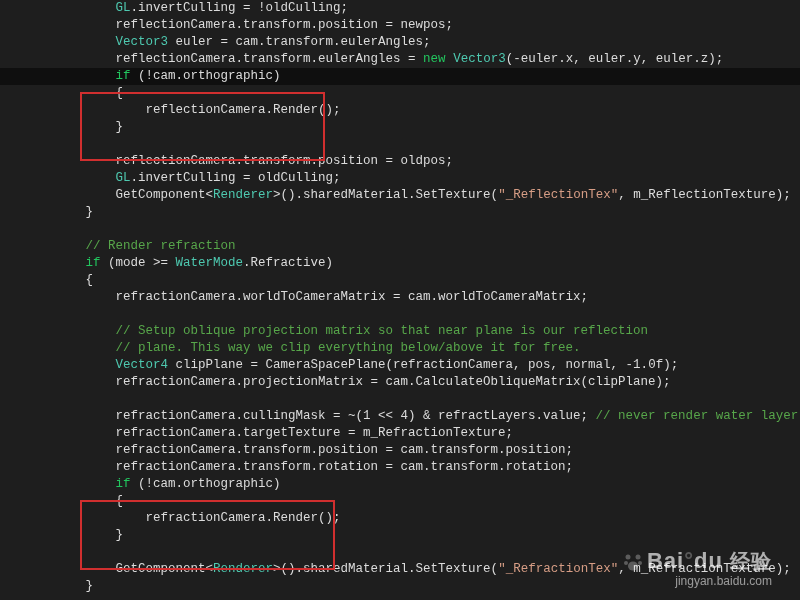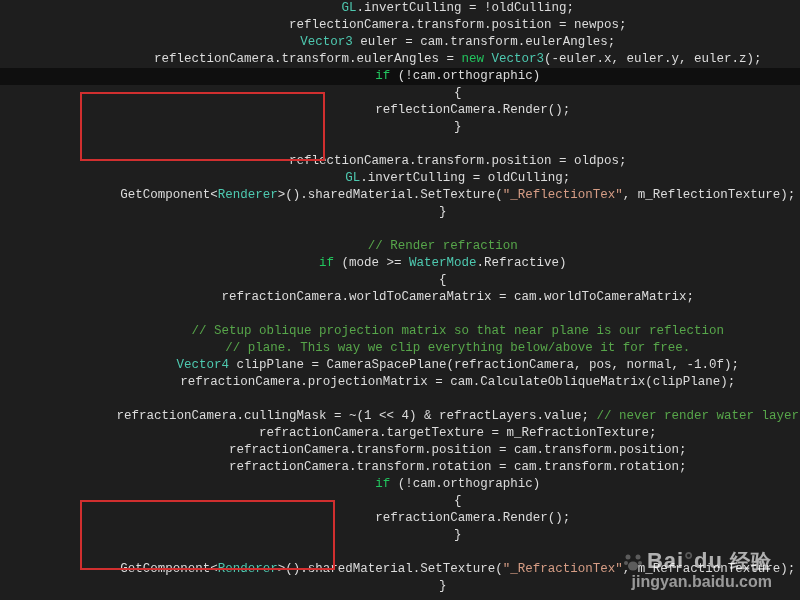--- a/index.html
+++ b/index.html
@@ -15,21 +15,20 @@
     position: relative;
   }
   .editor {
     padding: 0;
     white-space: pre;
     position: relative;
   }
   .line {
     height: 17px;
     padding-left: 3px;
-    text-align: center;
   }
   .line.hl {
     background: #0f0f0f;
   }
   .k-blue   { color: #22c55e; }   
   .k-string { color: #d69d85; }   
   .k-type   { color: #4ec9b0; }   
   .k-comment{ color: #57a64a; margin-top: 20px; }   
   .k-plain  { color: #dcdcdc; }
   .box {
@@ -55,24 +54,23 @@
     color: rgba(255,255,255,0.65);
   }
   .watermark .big .cn { font-size: 20px; }
   .watermark .paw {
     display: inline-block;
     vertical-align: middle;
     opacity: 0.5;
     margin-right: 2px;
   }
   .watermark .small {
-    font-size: 16px;
+    font-size: 12px;
     color: rgba(255,255,255,0.55);
     margin-top: -2px;
-    font-weight: bold;
   }
 </style>
 </head>
 <body>
 
 <div class="editor" id="editor"><div class="line">               <span class="k-type">GL</span><span class="k-plain">.invertCulling = !oldCulling;</span></div><div class="line">               <span class="k-plain">reflectionCamera.transform.position = newpos;</span></div><div class="line">               <span class="k-type">Vector3</span><span class="k-plain"> euler = cam.transform.eulerAngles;</span></div><div class="line">               <span class="k-plain">reflectionCamera.transform.eulerAngles = </span><span class="k-blue">new</span><span class="k-plain"> </span><span class="k-type">Vector3</span><span class="k-plain">(-euler.x, euler.y, euler.z);</span></div><div class="line hl">               <span class="k-blue">if</span><span class="k-plain"> (!cam.orthographic)</span></div><div class="line">               <span class="k-plain">{</span></div><div class="line">                   <span class="k-plain">reflectionCamera.Render();</span></div><div class="line">               <span class="k-plain">}</span></div><div class="line">       <span class="k-plain"></span></div><div class="line">               <span class="k-plain">reflectionCamera.transform.position = oldpos;</span></div><div class="line">               <span class="k-type">GL</span><span class="k-plain">.invertCulling = oldCulling;</span></div><div class="line">               <span class="k-plain">GetComponent&lt;</span><span class="k-type">Renderer</span><span class="k-plain">&gt;().sharedMaterial.SetTexture(</span><span class="k-string">"_ReflectionTex"</span><span class="k-plain">, m_ReflectionTexture);</span></div><div class="line">           <span class="k-plain">}</span></div><div class="line">       <span class="k-plain"></span></div><div class="line">           <span class="k-comment">// Render refraction</span></div><div class="line">           <span class="k-blue">if</span><span class="k-plain"> (mode &gt;= </span><span class="k-type">WaterMode</span><span class="k-plain">.Refractive)</span></div><div class="line">           <span class="k-plain">{</span></div><div class="line">               <span class="k-plain">refractionCamera.worldToCameraMatrix = cam.worldToCameraMatrix;</span></div><div class="line">       <span class="k-plain"></span></div><div class="line">               <span class="k-comment">// Setup oblique projection matrix so that near plane is our reflection</span></div><div class="line">               <span class="k-comment">// plane. This way we clip everything below/above it for free.</span></div><div class="line">               <span class="k-type">Vector4</span><span class="k-plain"> clipPlane = CameraSpacePlane(refractionCamera, pos, normal, -1.0f);</span></div><div class="line">               <span class="k-plain">refractionCamera.projectionMatrix = cam.CalculateObliqueMatrix(clipPlane);</span></div><div class="line">       <span class="k-plain"></span></div><div class="line">               <span class="k-plain">refractionCamera.cullingMask = ~(1 &lt;&lt; 4) &amp; refractLayers.value; </span><span class="k-comment">// never render water layer</span></div><div class="line">               <span class="k-plain">refractionCamera.targetTexture = m_RefractionTexture;</span></div><div class="line">               <span class="k-plain">refractionCamera.transform.position = cam.transform.position;</span></div><div class="line">               <span class="k-plain">refractionCamera.transform.rotation = cam.transform.rotation;</span></div><div class="line">               <span class="k-blue">if</span><span class="k-plain"> (!cam.orthographic)</span></div><div class="line">               <span class="k-plain">{</span></div><div class="line">                   <span class="k-plain">refractionCamera.Render();</span></div><div class="line">               <span class="k-plain">}</span></div><div class="line">       <span class="k-plain"></span></div><div class="line">               <span class="k-plain">GetComponent&lt;</span><span class="k-type">Renderer</span><span class="k-plain">&gt;().sharedMaterial.SetTexture(</span><span class="k-string">"_RefractionTex"</span><span class="k-plain">, m_RefractionTexture);</span></div><div class="line">           <span class="k-plain">}</span></div></div>
 
 <div class="box box1"></div>
 <div class="box box2"></div>
 

